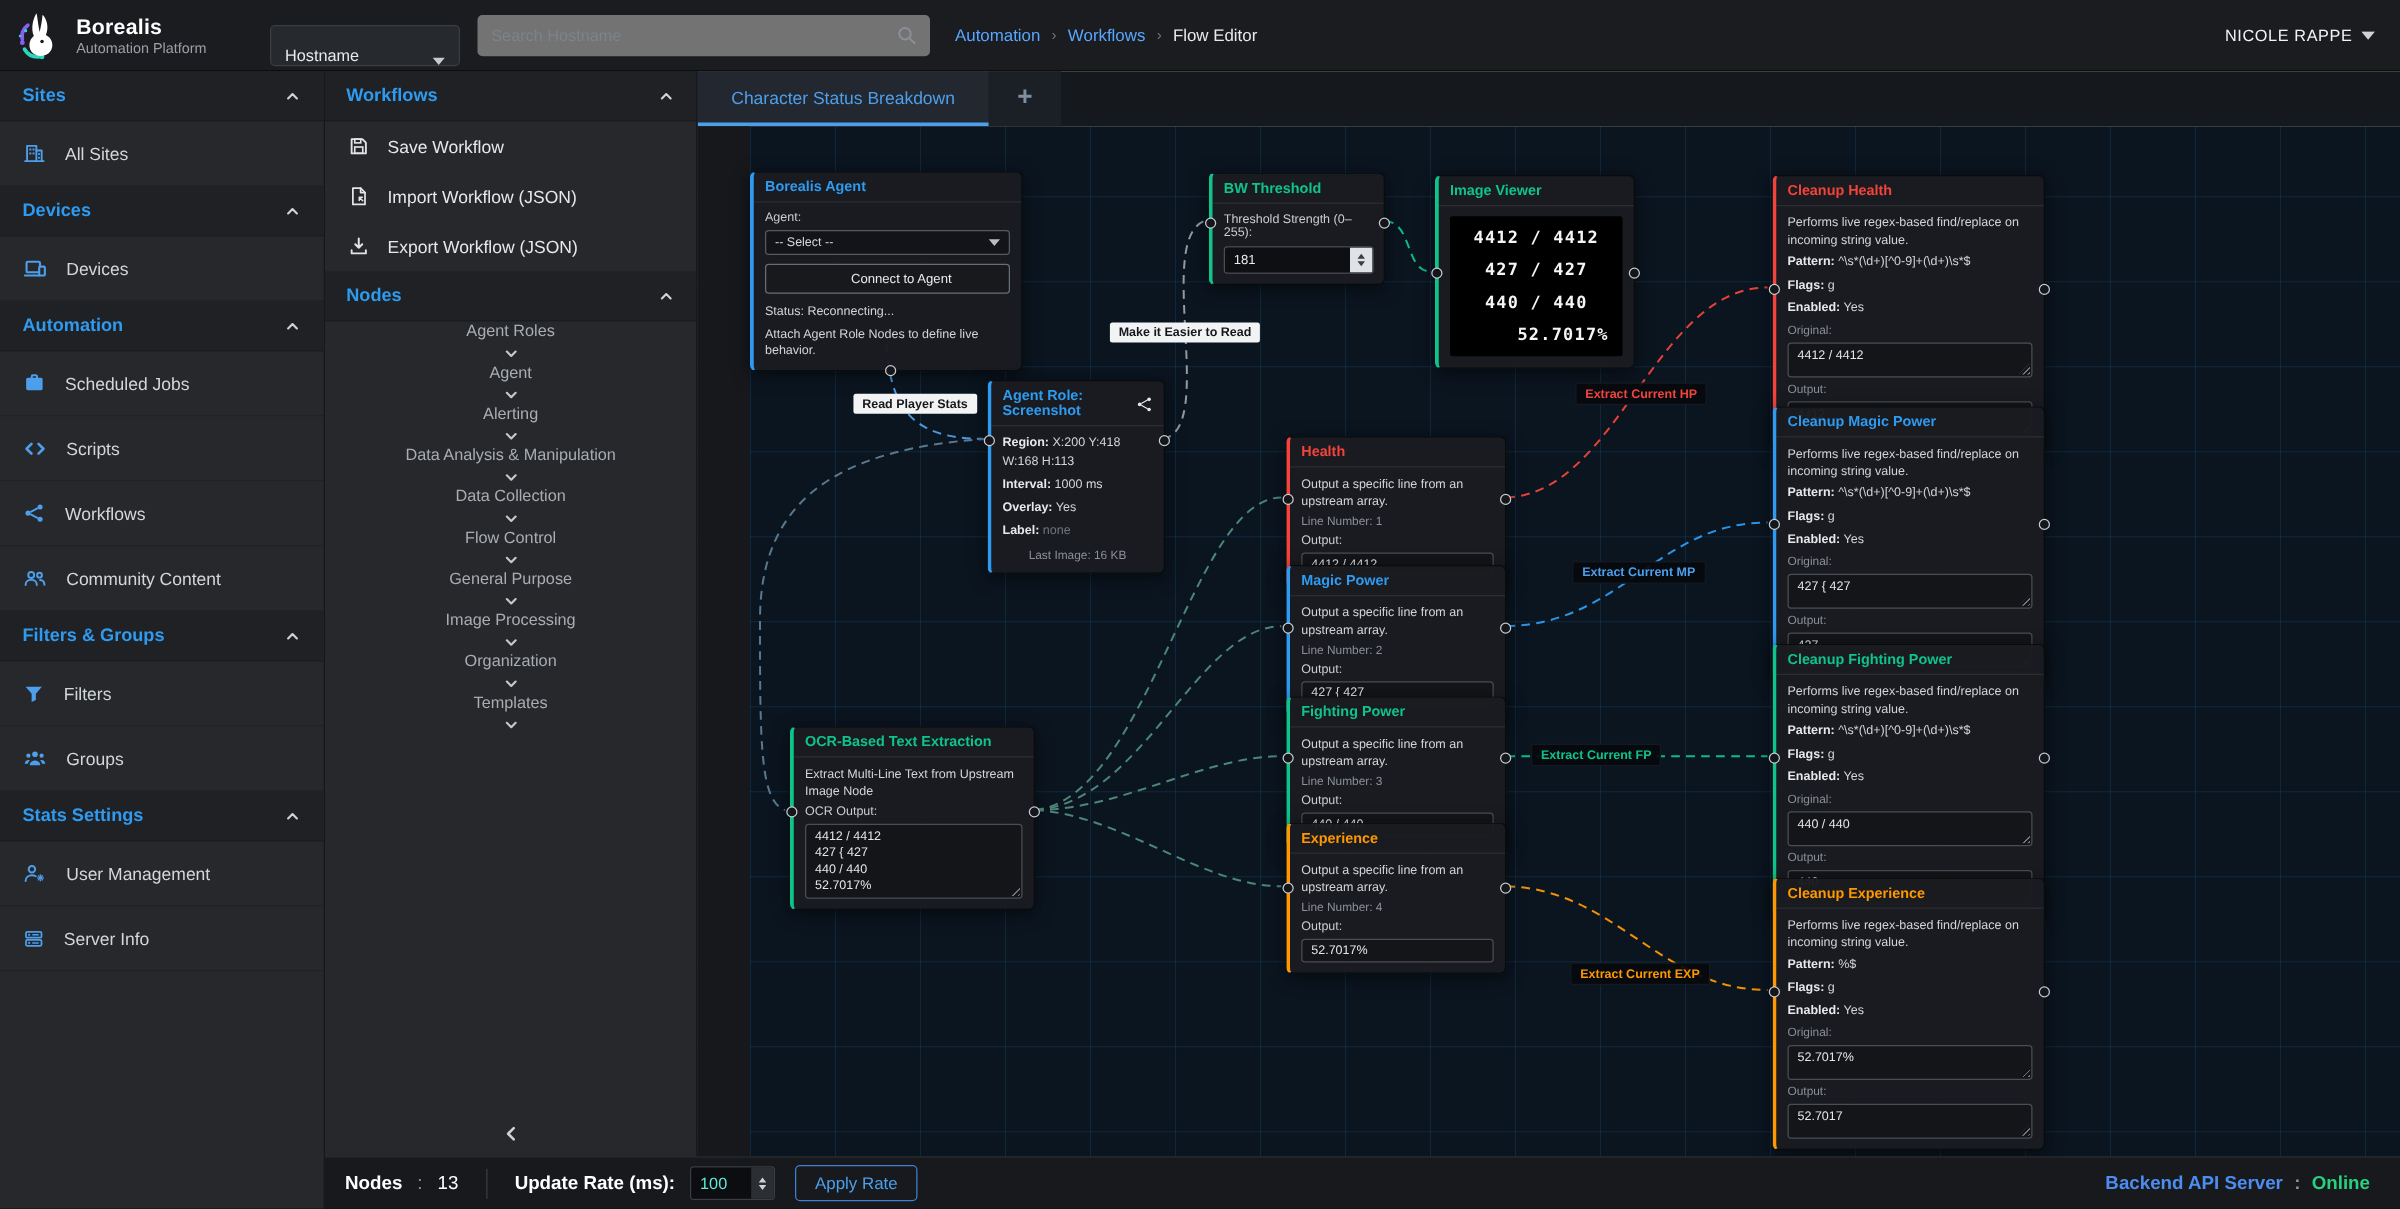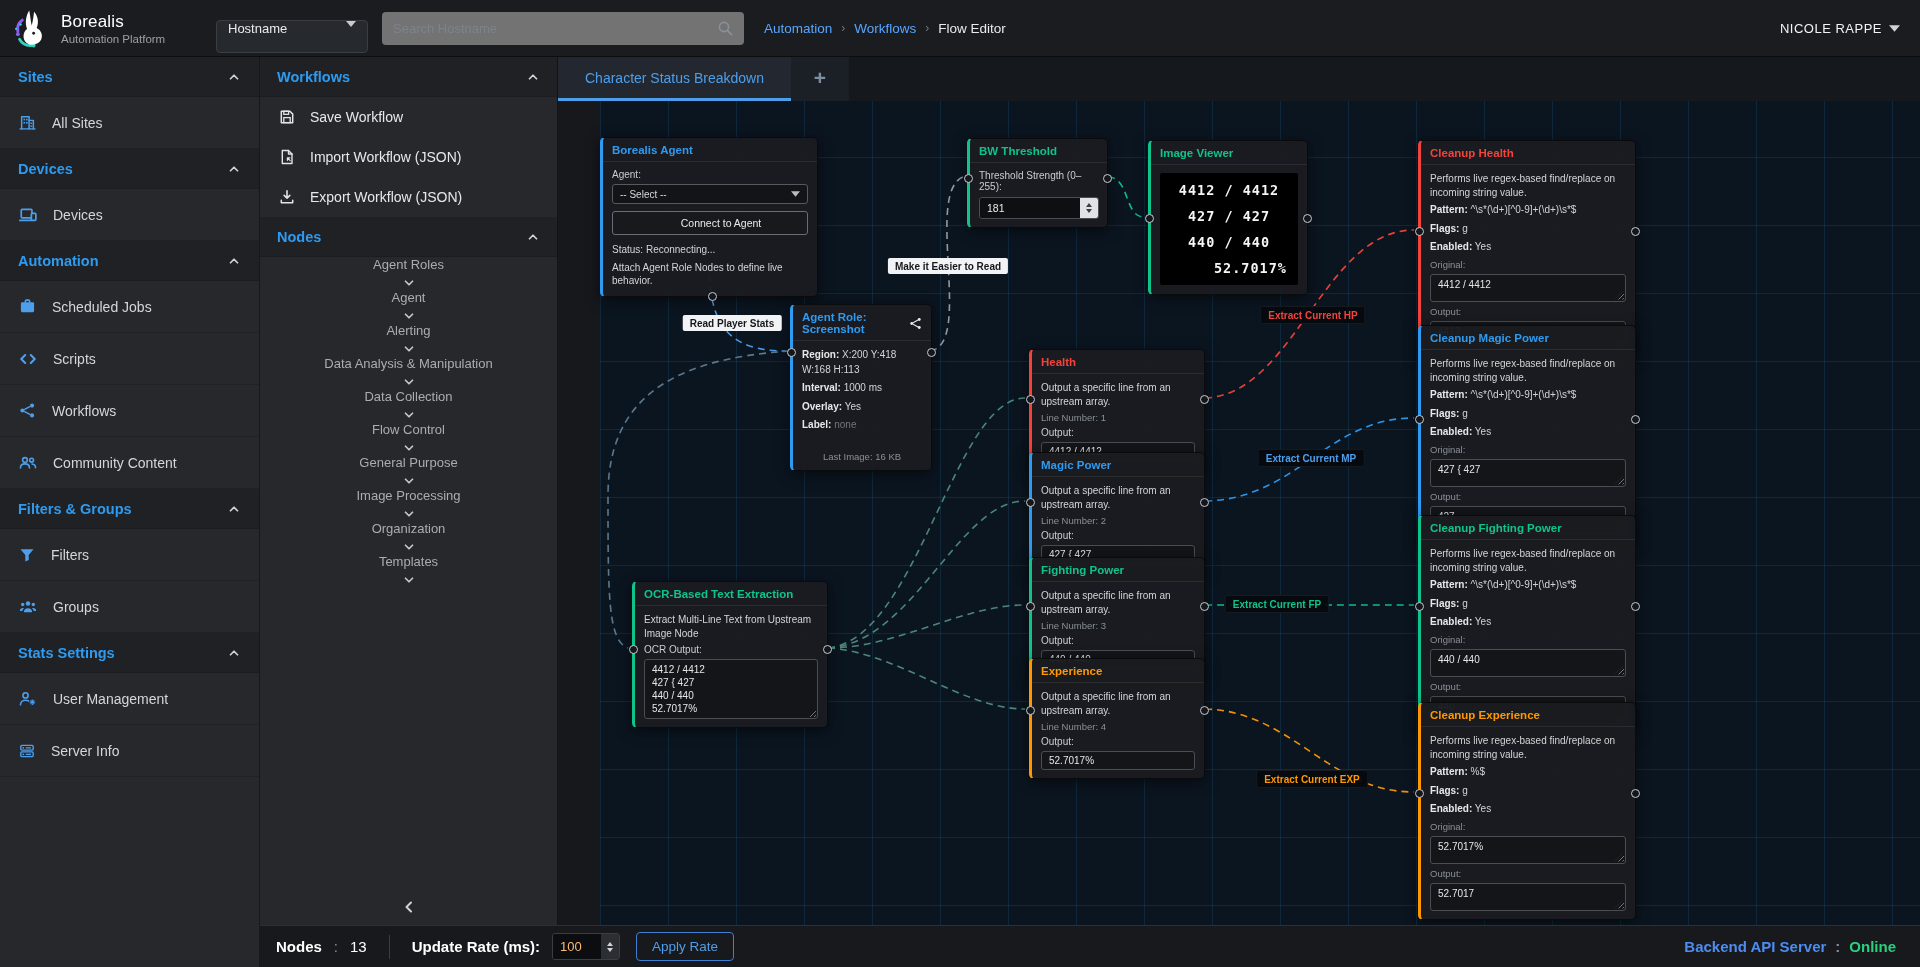--- a/index.html
+++ b/index.html
@@ -8,23 +8,23 @@
   :root{
     --c-blue:#2e9bf0; --c-green:#0fc48b; --c-red:#f4433b; --c-orange:#ff9800;
     --accent:#4d9fec; --link:#58a6ff; --online:#29d17e;
   }
   .app{display:flex;flex-direction:column;height:100%;}
 
   
   .topbar{height:57px;background:#1a1c20;border-bottom:1px solid #0c0d0f;display:flex;align-items:center;gap:14px;padding:0 20px 0 10px;flex:0 0 auto;}
   .brand{display:flex;align-items:center;gap:9px;width:192px;}
   .logo{width:42px;height:42px;flex:0 0 auto;}
-  .brand-name{font-size:17px;font-weight:normal;color:#fff;letter-spacing:.2px;}
+  .brand-name{font-size:17px;font-weight:bold;color:#fff;letter-spacing:.2px;}
   .brand-sub{font-size:11.5px;color:#9aa0a6;margin-top:1px;}
-  .host-select{width:152px;height:33px;background:#26292e;border:1px solid #3a3d42;border-radius:4px;display:flex;align-items:flex-start;justify-content:space-between;padding:0 11px;color:#e8eaed;font-size:13px;cursor:pointer;margin-top:16px;}
+  .host-select{width:152px;height:33px;background:#26292e;border:1px solid #3a3d42;border-radius:4px;display:flex;align-items:flex-end;justify-content:space-between;padding:0 11px;color:#e8eaed;font-size:13px;cursor:pointer;margin-top:16px;}
   .host-select .icn{color:#c7cbcf;}
   .searchbox{width:362px;height:33px;background:#737373;border-radius:4px;display:flex;align-items:center;padding:0 11px;gap:1px;}
   .searchbox input{flex:1;background:transparent;border:0;outline:0;color:#d6d9db;font-size:13px;font-family:inherit;}
   .searchbox input::placeholder{color:#7c838a;}
   .searchbox .icn{color:#8a9097;}
   .breadcrumb{display:flex;align-items:center;gap:9px;font-size:13.5px;margin-left:6px;}
   .crumb-link{color:var(--link);cursor:pointer;}
   .crumb-sep{color:#6f767d;font-size:12px;}
   .crumb-cur{color:#e8eaed;}
   .user{margin-left:auto;display:flex;align-items:center;gap:7px;color:#f1f3f4;font-size:13px;font-weight:500;letter-spacing:.5px;cursor:pointer;}
@@ -67,21 +67,21 @@
   .node.blue{border-left-color:var(--c-blue);} .node.blue .node-title{color:var(--c-blue);}
   .node.green{border-left-color:var(--c-green);} .node.green .node-title{color:var(--c-green);}
   .node.red{border-left-color:var(--c-red);} .node.red .node-title{color:var(--c-red);}
   .node.orange{border-left-color:var(--c-orange);} .node.orange .node-title{color:var(--c-orange);}
   .node-title{padding:6px 9px 5px;font-size:11.5px;font-weight:bold;border-bottom:1px solid rgba(255,255,255,.08);display:flex;align-items:center;justify-content:space-between;gap:6px;}
   .node-title .icn{color:#e8eaed;display:flex;}
   .node-body{padding:7px 9px 8px;display:flex;flex-direction:column;gap:4px;}
   .nlabel{font-size:10px;color:#c9ccd0;}
   .ntext{font-size:10px;color:#d2d5d8;line-height:1.35;}
   .ndim{font-size:9.5px;color:#8a9097;}
-  .ncenter{font-size:9.5px;color:#8a9097;text-align:center;margin-top:14px;}
+  .ncenter{font-size:9.5px;color:#8a9097;text-align:center;margin-top:2px;}
   .nkv{font-size:10px;color:#d2d5d8;line-height:1.45;}
   .nkv b{color:#e6e8ea;}
   .nkv .dimval{color:#70767c;}
   .nselect{height:20px;background:#121418;border:1px solid #56595e;border-radius:3px;display:flex;align-items:center;justify-content:space-between;padding:0 7px;font-size:10px;color:#d6d9db;cursor:pointer;}
   .nselect .icn{color:#b9bdc1;}
   .nbutton{height:24px;background:#17191d;border:1px solid #6a6e74;border-radius:3px;display:flex;align-items:center;justify-content:center;font-size:10.5px;color:#e8eaed;margin:3px 0 4px;cursor:pointer;padding-left:22px;}
   .ninput{height:19px;background:#131519;border:1px solid #4a4e53;border-radius:3px;display:flex;align-items:center;padding:0 7px;font-size:10px;color:#e4e6e8;}
   .ntextarea{position:relative;background:#131519;border:1px solid #4a4e53;border-radius:3px;padding:3px 7px;font-size:10px;color:#e4e6e8;line-height:1.3;}
   .ntextarea .tv{white-space:pre-wrap;display:block;}
   .rhandle{position:absolute;right:1px;bottom:1px;width:9px;height:9px;background:repeating-linear-gradient(135deg,transparent 0 2px,#70767c 2px 3px);clip-path:polygon(100% 0,100% 100%,0 100%);cursor:nwse-resize;}
@@ -102,21 +102,21 @@
   .elabel.light{background:#f2f3f5;color:#15171a;}
   .elabel.dark{background:rgba(6,9,13,.92);border:1px solid #151a20;}
 
   
   .statusbar{height:42px;background:#17191d;border-top:1px solid #2c2f34;display:flex;align-items:center;gap:12px;padding:0 24px 0 16px;font-size:15px;flex:0 0 auto;}
   .st-bold{font-weight:bold;color:#fff;}
   .st-dim{color:#8a9097;}
   .st-val{color:#fff;}
   .vdiv{width:1px;height:24px;background:#3a3d42;margin:0 10px;}
   .rate-box{display:flex;height:27px;width:68px;border:1px solid #3a3d42;border-radius:3px;overflow:hidden;}
-  .rate-box .nval{flex:1;background:#0b0d10;color:#fdba74;font-size:13px;display:flex;align-items:center;padding:0 7px;}
+  .rate-box .nval{flex:1;background:#0b0d10;color:#5eead4;font-size:13px;display:flex;align-items:center;padding:0 7px;}
   .apply-btn{height:29px;padding:0 15px;border:1px solid #3f7fd4;border-radius:4px;color:var(--accent);font-size:13.5px;background:transparent;display:flex;align-items:center;margin-left:4px;cursor:pointer;font-family:inherit;}
   .backend{margin-left:auto;display:flex;align-items:center;gap:9px;font-weight:bold;}
   .backend .bl{color:#4d8df0;}
   .backend .bs{color:var(--online);}
   .icn{display:inline-flex;align-items:center;justify-content:center;}
 </style>
 </head>
 <body>
 
 <div class="app">

